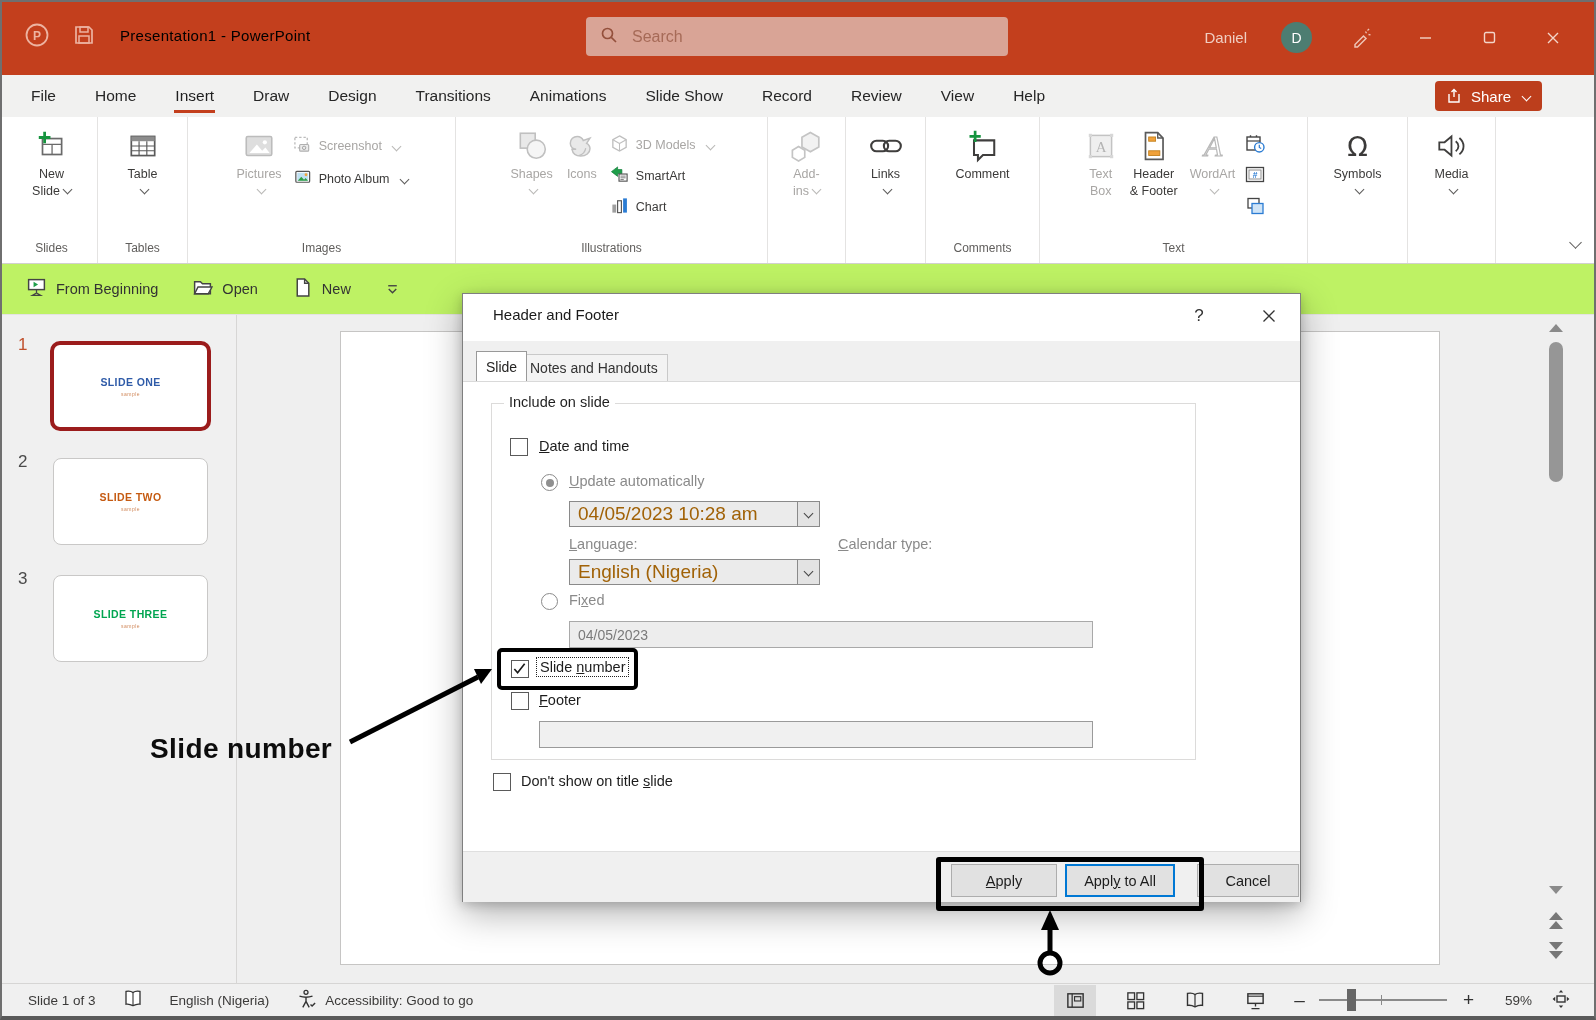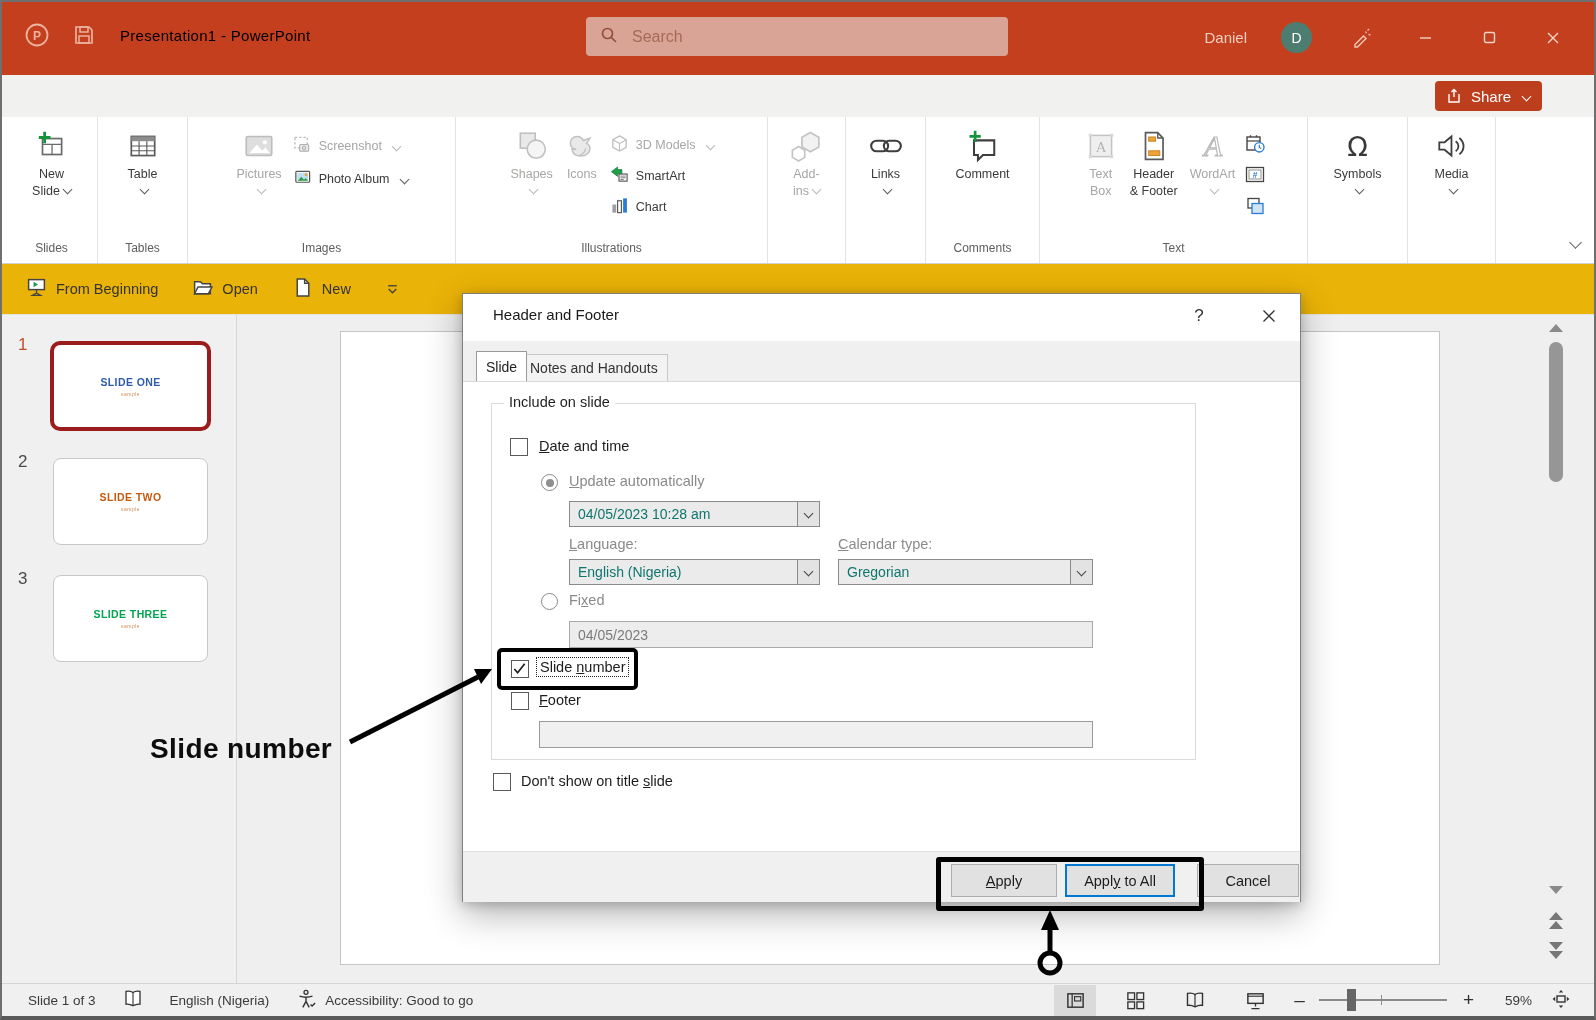--- a/index.html
+++ b/index.html
@@ -48,21 +48,21 @@
   .rrow.disabled{color:#a8a6a4;}
   .chev{display:inline-block;width:6px;height:6px;border-right:1.4px solid #5c5b5a;border-bottom:1.4px solid #5c5b5a;
         transform:rotate(45deg);margin-left:4px;vertical-align:2px;}
   .disabled .chev{border-color:#b9b8b6;}
   .smallcol{display:flex;flex-direction:column;gap:5px;padding-top:9px;}
   .sqbtn{width:26px;height:26px;display:flex;align-items:center;justify-content:center;border-radius:3px;}
   .omega{font-size:27px;color:#3b3a39;font-family:"DejaVu Sans",sans-serif;}
   #ribbon-collapse{position:absolute;right:16px;bottom:10px;}
 
   
-  #qat{position:absolute;left:0;top:264px;width:1596px;height:51px;background:#eab308;border-bottom:1px solid #e4e3e2;
+  #qat{position:absolute;left:0;top:264px;width:1596px;height:51px;background:#bef264;border-bottom:1px solid #e4e3e2;
        display:flex;align-items:center;gap:34px;padding-left:26px;box-sizing:border-box;font-size:14.5px;color:#333;}
   .qitem{display:flex;align-items:center;gap:9px;}
 
   
   #workspace{position:absolute;left:0;top:315px;width:1596px;height:668px;background:#efefef;}
   #thumbs{position:absolute;left:0;top:0;width:237px;height:668px;background:#f0f0f0;border-right:1px solid #d7d6d5;box-sizing:border-box;}
   .tnum{position:absolute;font-size:17px;color:#4a4a4a;}
   .thumb{position:absolute;background:#fff;display:flex;flex-direction:column;align-items:center;justify-content:center;box-sizing:border-box;}
   .thumb .ttitle{font-size:10.5px;font-weight:bold;letter-spacing:.4px;}
   .thumb .tsub{font-size:5px;color:#d0885a;margin-top:3px;letter-spacing:.5px;}
@@ -100,21 +100,21 @@
   #dlg-body{position:absolute;left:0;top:88px;width:837px;height:469px;background:#fff;}
   .fieldset{position:absolute;border:1px solid #dcdbda;box-sizing:border-box;}
   .legend{position:absolute;top:-10px;background:#fff;padding:0 5px;font-size:14.5px;color:#1f1f1f;}
   .cb{width:18px;height:18px;border:1px solid #5a5a5a;background:#fff;box-sizing:border-box;position:absolute;}
   .radio{width:17px;height:17px;border:1px solid #8a8a8a;border-radius:50%;background:#fff;box-sizing:border-box;position:absolute;}
   .radio.sel:after{content:"";position:absolute;left:3.5px;top:3.5px;width:8px;height:8px;border-radius:50%;background:#8f8f8f;}
   .dlbl{position:absolute;white-space:nowrap;color:#1c1c1c;}
   .dlbl.gray{color:#8a8a8a;}
   .uk{text-decoration:underline;}
   .combo{position:absolute;background:#ebebeb;border:1px solid #8a8a8a;box-sizing:border-box;display:flex;align-items:center;
-         font-size:14px;color:#0f766e;padding-left:8px;}
+         font-size:19px;color:#a16207;padding-left:8px;}
   .combo .dd{position:absolute;right:0;top:0;bottom:0;width:21px;border-left:1px solid #8a8a8a;background:#e3e3e3;
              display:flex;align-items:center;justify-content:center;}
   .combo .dd .chev{margin:0 0 2px 0;border-color:#444;}
   .tinput{position:absolute;background:#ededed;border:1px solid #a9a9a9;box-sizing:border-box;display:flex;align-items:center;
           padding-left:8px;font-size:14px;color:#7a7a7a;}
   #sn-label{outline:1.5px dotted #222;outline-offset:1px;padding:0 2px;}
   #dlg-footer{position:absolute;left:0;top:557px;width:837px;height:51px;background:#f0f0f0;border-top:1px solid #dfdfdf;box-sizing:border-box;}
   .dbtn{position:absolute;top:12px;height:33px;background:#e1e1e1;border:1px solid #adadad;box-sizing:border-box;
         display:flex;align-items:center;justify-content:center;font-size:14.5px;color:#1c1c1c;}
   #btn-apply-all{border:2px solid #0078d4;background:#e1e1e1;}
@@ -180,20 +180,34 @@
     </span>
     <span class="winctl">
       <svg width="14" height="14" viewBox="0 0 14 14">
           <path d="M2 2l10 10M12 2L2 12" stroke="#f3d5c9" stroke-width="1.4"></path>
         </svg>
     </span>
   </div>
 </div>
 
 <div id="menubar">
+  <div id="menutabs">
+    <div class="mtab">File</div>
+    <div class="mtab">Home</div>
+    <div class="mtab active">Insert</div>
+    <div class="mtab">Draw</div>
+    <div class="mtab">Design</div>
+    <div class="mtab">Transitions</div>
+    <div class="mtab">Animations</div>
+    <div class="mtab">Slide Show</div>
+    <div class="mtab">Record</div>
+    <div class="mtab">Review</div>
+    <div class="mtab">View</div>
+    <div class="mtab">Help</div>
+  </div>
   <div id="share-btn">
     <svg width="16" height="16" viewBox="0 0 16 16">
         <path d="M2 6v8h10V6" fill="none" stroke="#fff" stroke-width="1.4"></path>
         <path d="M7 9V1.5M4.5 4L7 1.5 9.5 4" fill="none" stroke="#fff" stroke-width="1.4"></path>
       </svg>
     <span>Share</span>
     <span class="chev"></span>
   </div>
 </div>
 
@@ -643,26 +657,20 @@
 
       <span class="dlbl gray" style="left:77px;top:132px;"><span class="uk">L</span><span>anguage:</span></span>
       <span class="dlbl gray" style="left:346px;top:132px;"><span class="uk">C</span><span>alendar type:</span></span>
 
       <div class="combo" style="left:77px;top:155px;width:251px;height:26px;">
         <span>English (Nigeria)</span>
         <span class="dd">
             <span class="chev"></span>
           </span>
       </div>
-      <div class="combo" style="left:346px;top:155px;width:255px;height:26px;">
-        <span>Gregorian</span>
-        <span class="dd">
-            <span class="chev"></span>
-          </span>
-      </div>
 
       <span class="radio" style="left:49px;top:189px;"></span>
       <span class="dlbl gray" style="left:77px;top:188px;"><span>Fi</span><span class="uk">x</span><span>ed</span></span>
 
       <div class="tinput" style="left:77px;top:217px;width:524px;height:27px;">
         <span>04/05/2023</span>
       </div>
 
       <span class="cb" style="left:19px;top:256px;">
         <svg width="15" height="15" viewBox="0 0 16 16" style="position:absolute;left:0;top:0;">

